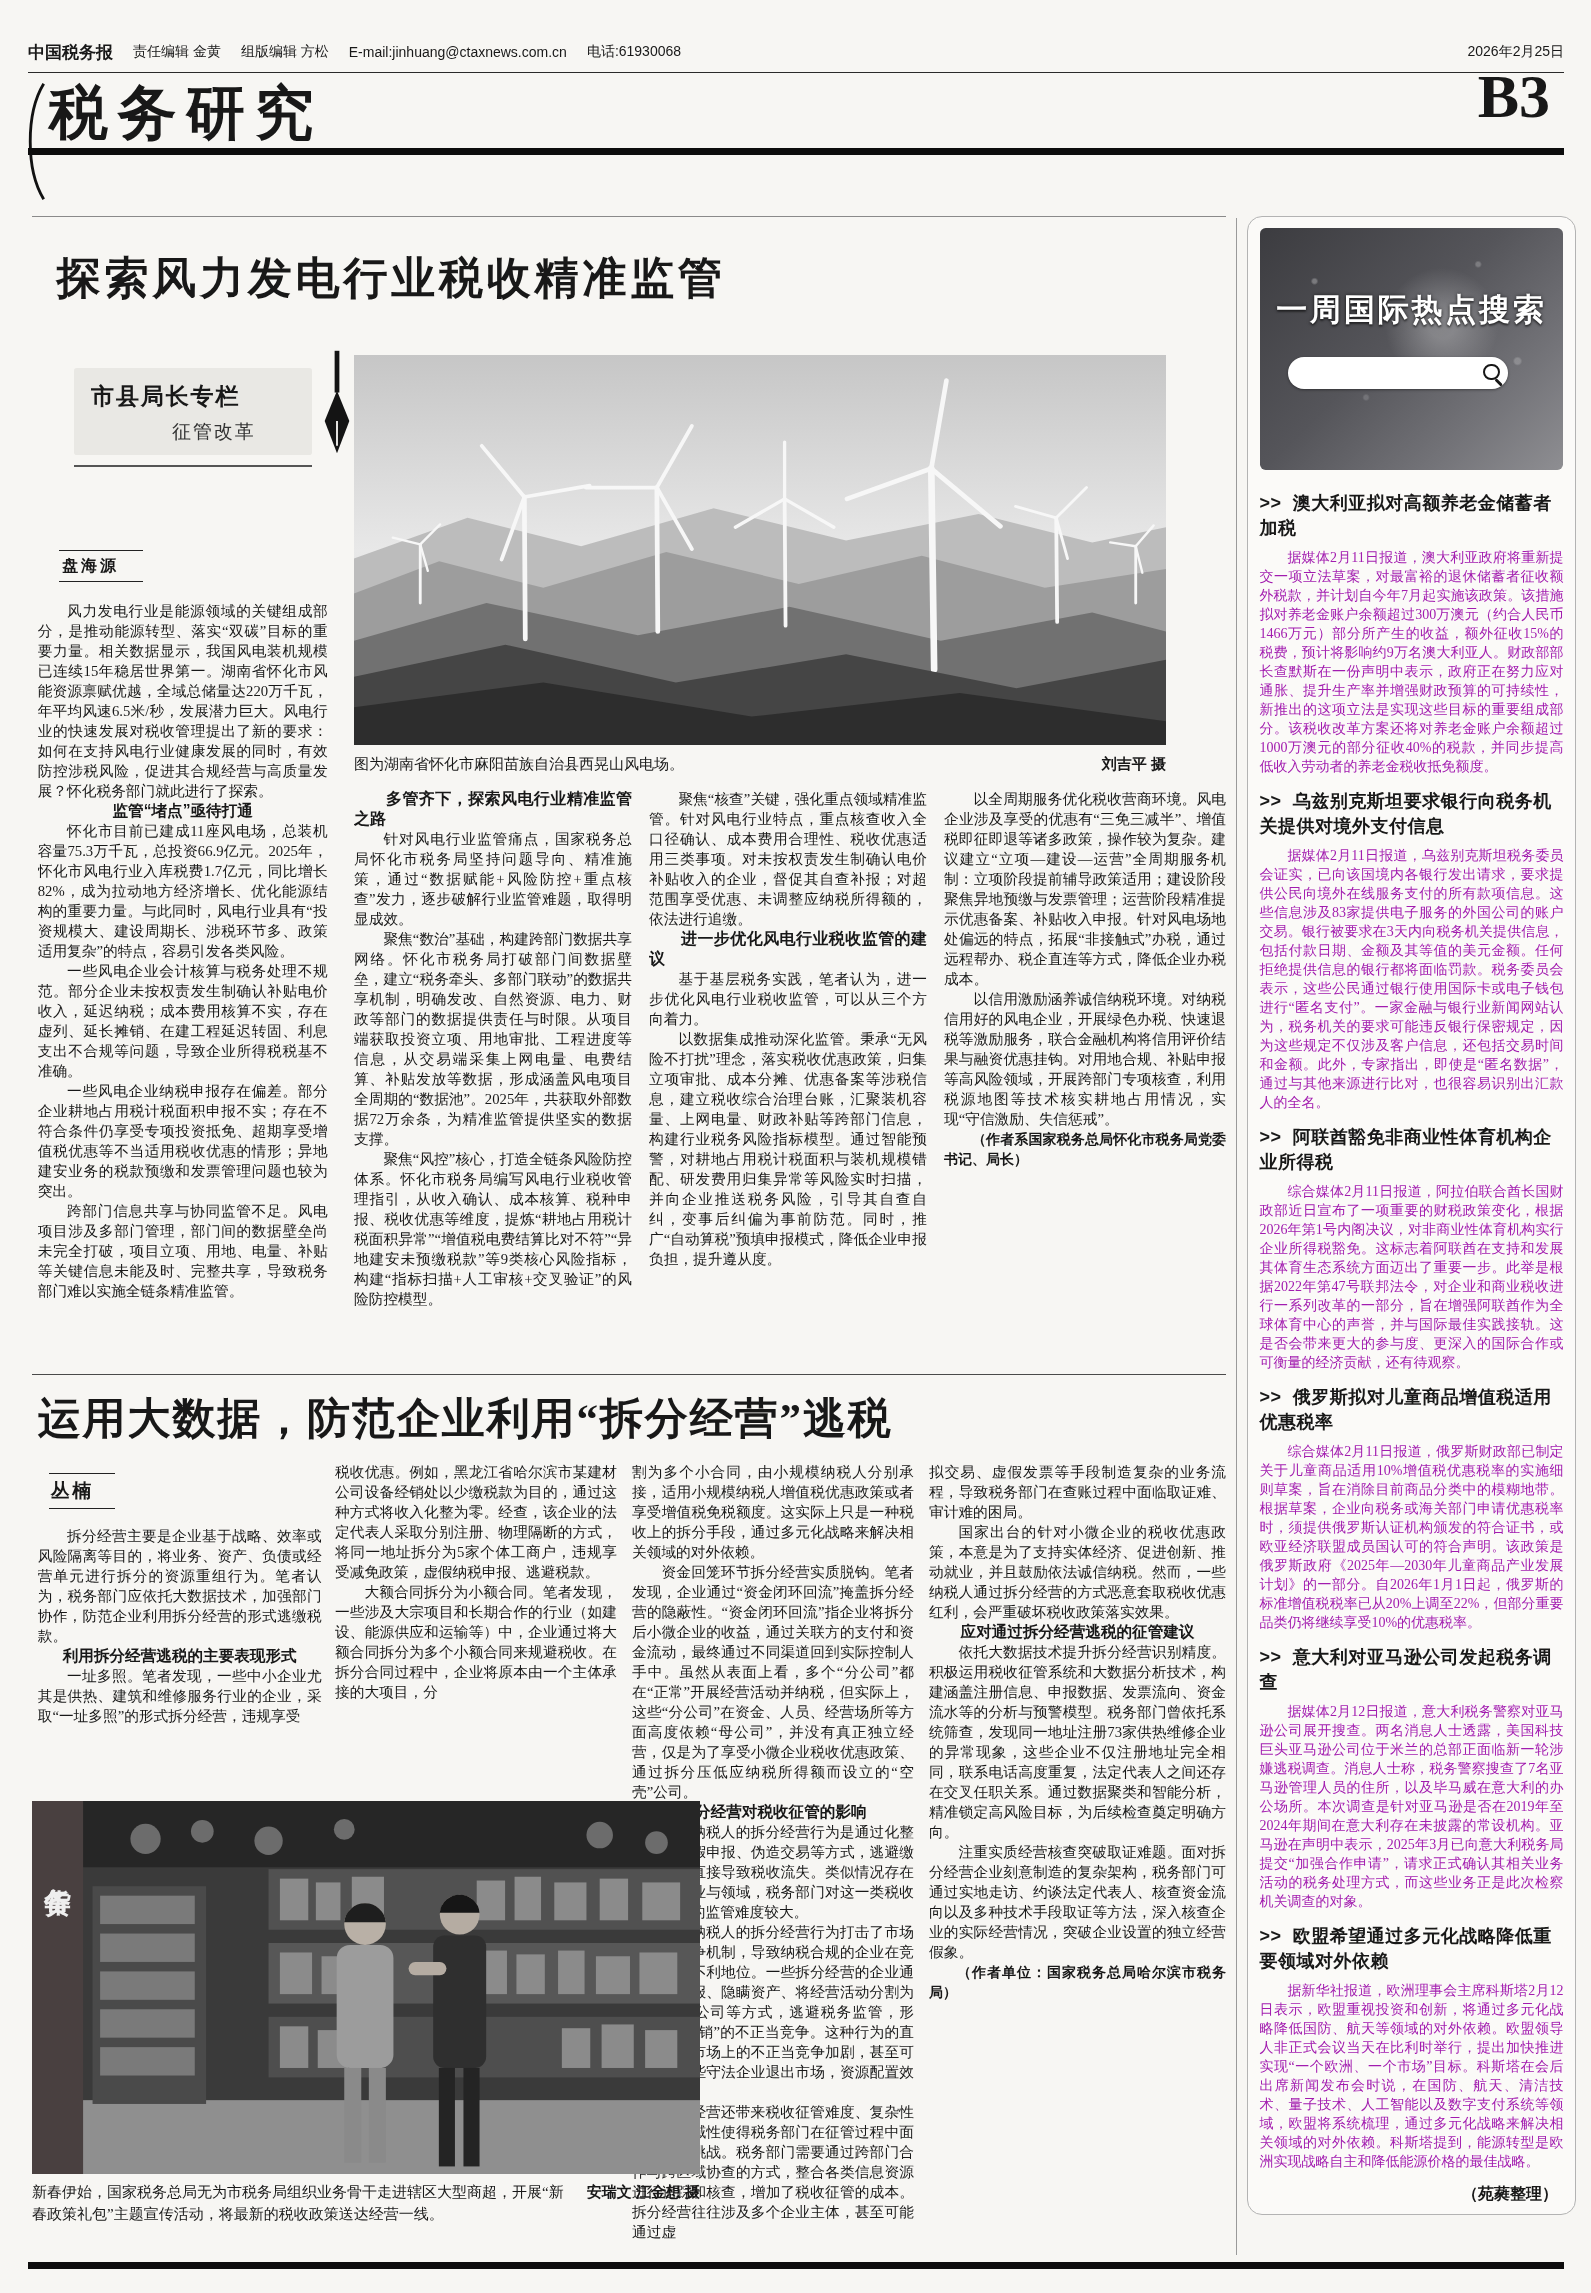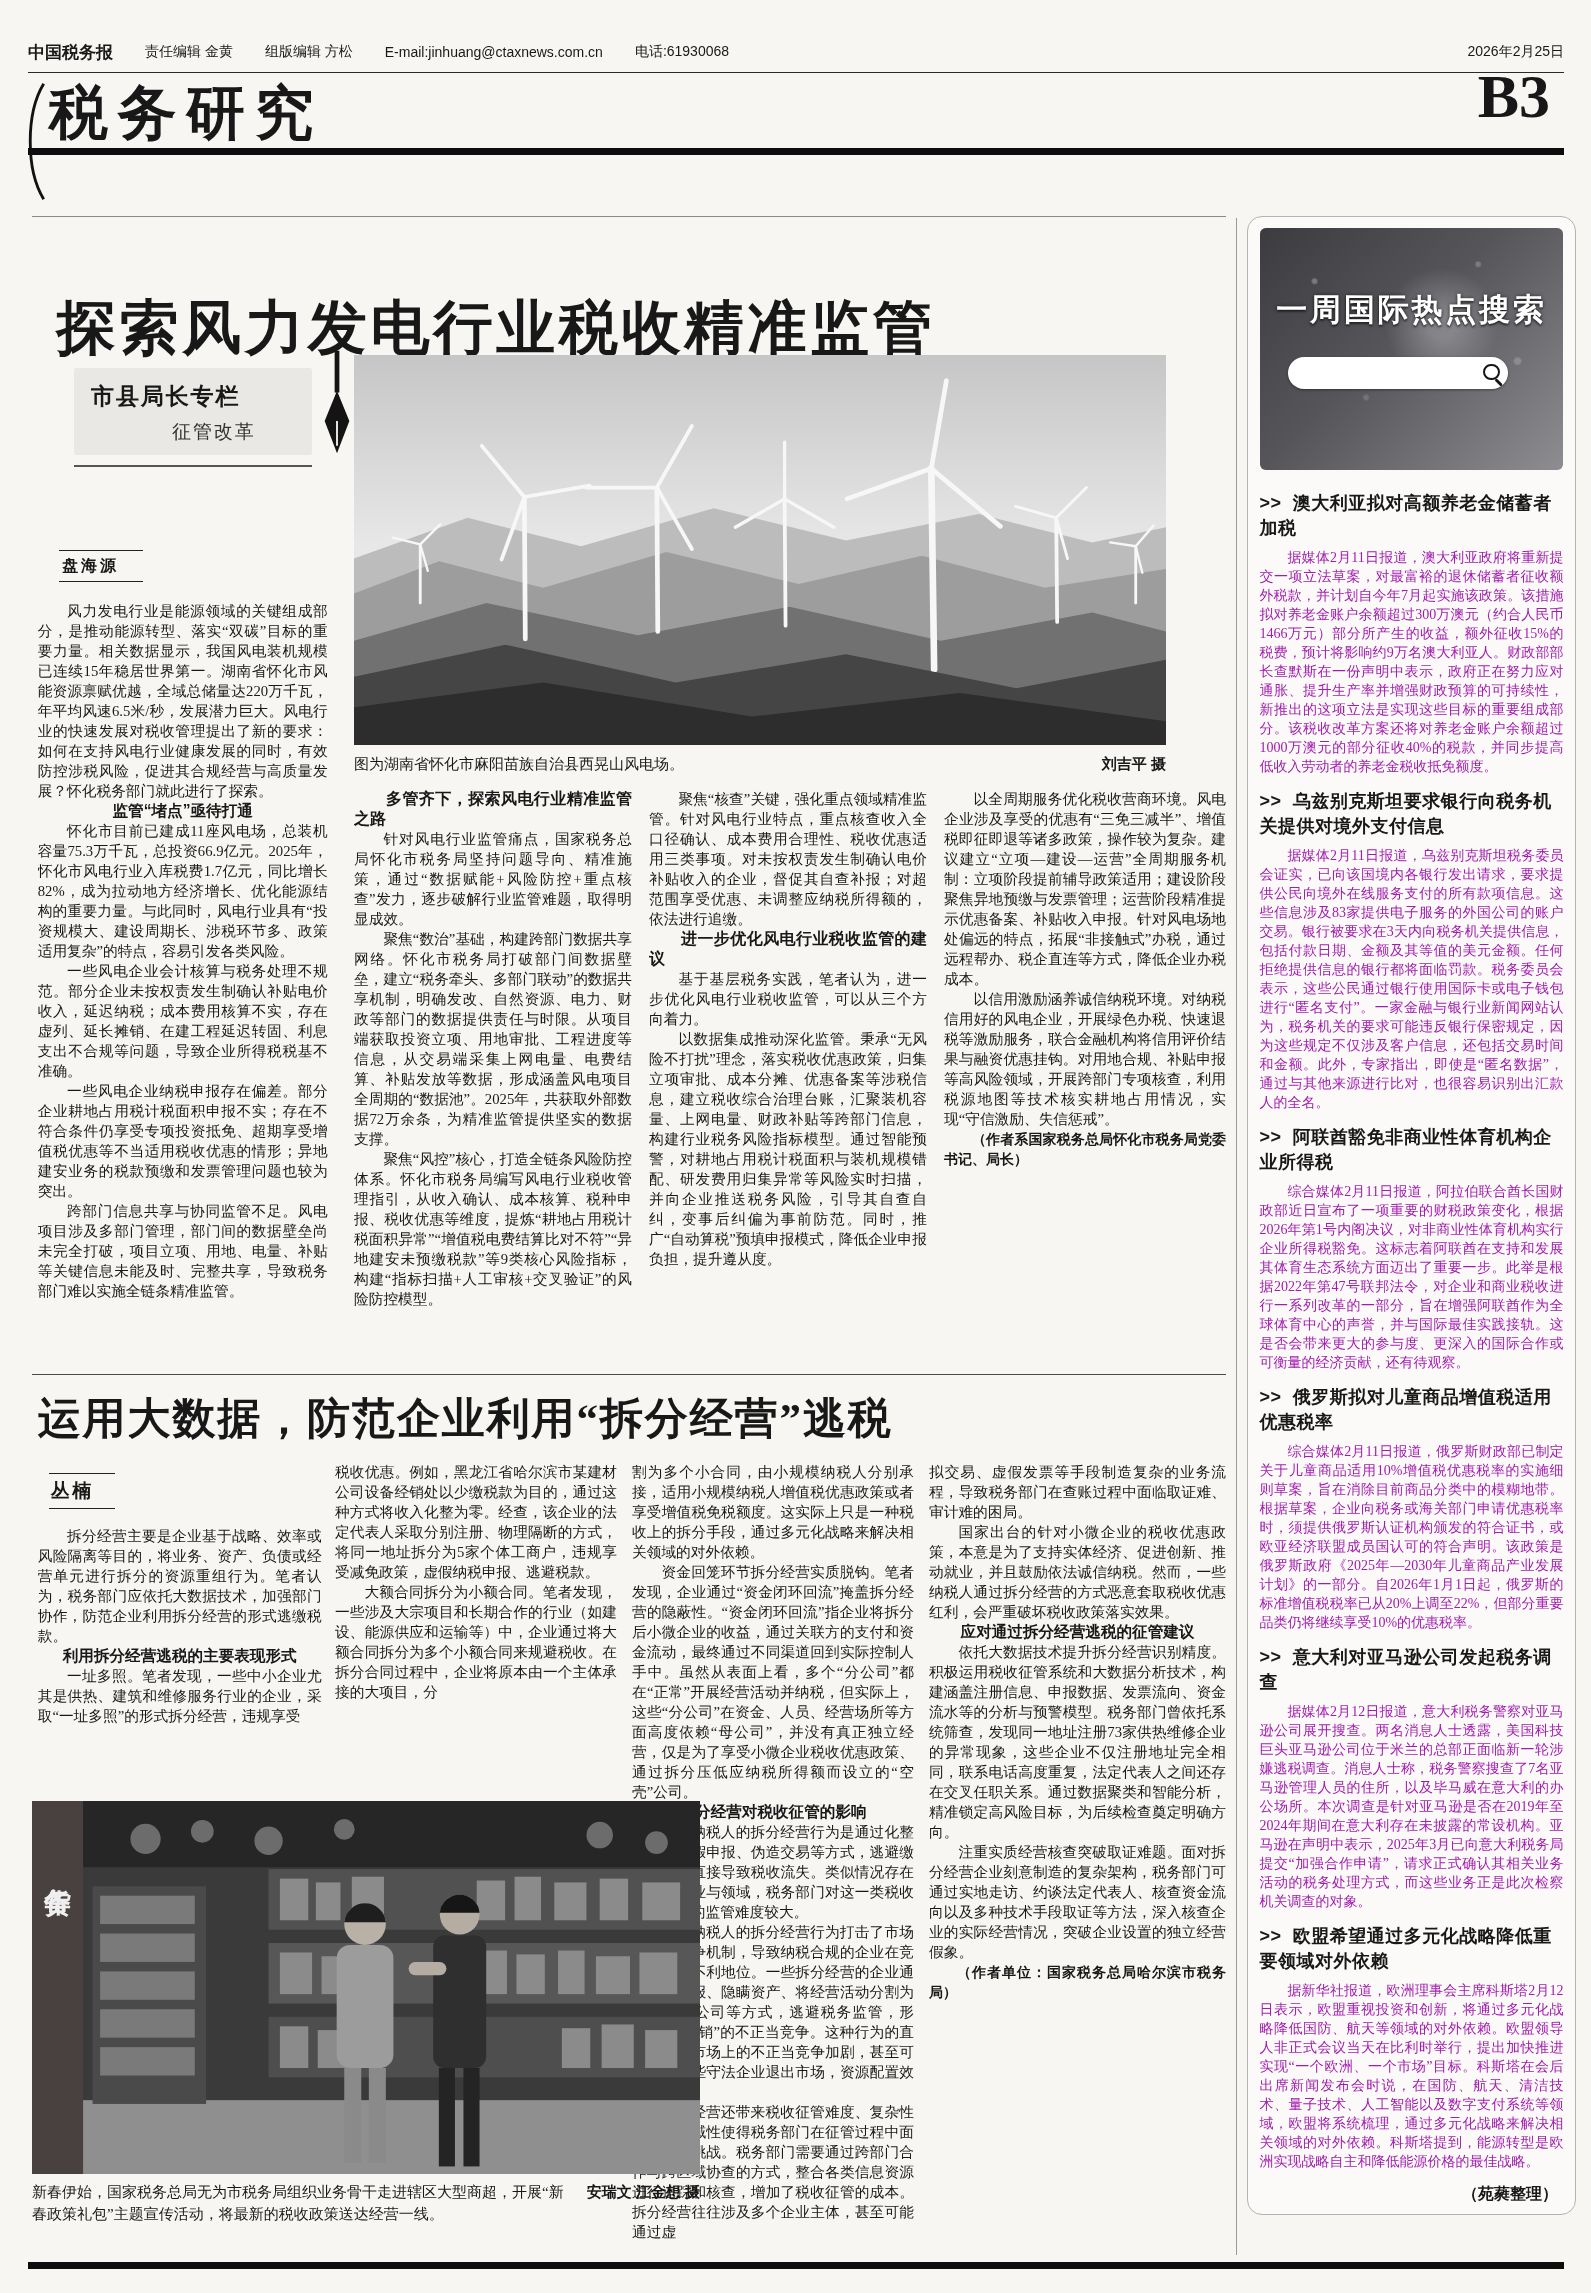--- a/index.html
+++ b/index.html
@@ -4,21 +4,21 @@
 <style>
   html,body{margin:0;padding:0;}
   body{
     width:1592px;height:2294px;position:relative;overflow:hidden;
     background:#f7f6f3;color:#181818;
     font-family:"Liberation Serif","DejaVu Serif",serif;
   }
 
   
   .top-header{position:absolute;left:28px;right:28px;top:32px;height:40px;
-    border-bottom:1.9px solid #2a2a2a;display:flex;align-items:center;gap:32px;
+    border-bottom:1.9px solid #2a2a2a;display:flex;align-items:center;gap:20px;
     font-size:14px;font-family:"Liberation Sans","DejaVu Sans",sans-serif;}
   .paper-name{font-weight:bold;font-size:17px;}
   .top-date{margin-left:auto;font-size:14px;}
 
   
   .masthead-arc{position:absolute;left:21px;top:81px;}
   .section-title{position:absolute;left:49px;top:74px;font-size:59px;font-weight:bold;
     letter-spacing:9.5px;}
   .page-no{position:absolute;right:42px;top:61px;font-size:62px;font-weight:bold;}
   .thick-rule{position:absolute;left:28px;right:28px;top:148px;height:6.6px;background:#0d0d0d;}
@@ -32,21 +32,21 @@
   .bcont{text-indent:0;}
   .bsub{font-weight:bold;text-align:center;text-indent:0;margin:8.5px 0;
     font-family:"Liberation Sans","DejaVu Sans",sans-serif;font-size:15.6px;}
   .bsub2{font-weight:bold;text-indent:2em;margin:8.5px 0;
     font-family:"Liberation Sans","DejaVu Sans",sans-serif;font-size:16px;}
   .bsig{font-weight:bold;text-indent:2em;margin-top:3.8px;
     font-family:"Liberation Sans","DejaVu Sans",sans-serif;font-size:14px;}
 
   
   .article1{left:32px;top:216px;width:1194px;height:1156px;border-top:0.9px solid #8a8a8a;}
-  .a1-headline{position:absolute;left:24.6px;top:32px;font-size:59px;font-weight:bold;letter-spacing:3.8px;margin-top:40px;}
+  .a1-headline{position:absolute;left:24.6px;top:32px;font-size:44px;font-weight:bold;letter-spacing:3.8px;}
   .badge{position:absolute;left:42px;top:151px;width:238px;height:87px;background:#e9e8e4;
     border-radius:2.8px;}
   .badge-title{position:absolute;left:17px;top:13.2px;font-weight:bold;font-size:23px;letter-spacing:1.9px;}
   .badge-sub{position:absolute;left:98px;top:51px;font-size:19px;letter-spacing:1.9px;color:#333;}
   .badge-rule{position:absolute;left:42px;top:248px;width:238px;height:1.9px;background:#555;}
   .pen-icon{position:absolute;left:244px;top:-21px;}
   .byline{position:absolute;left:26.5px;top:333px;border-top:1.9px solid #222;border-bottom:1.9px solid #222;
     padding:4.7px 24.6px 4.7px 3.8px;font-size:16px;font-weight:bold;letter-spacing:2.8px;}
   .a1-photo{position:absolute;left:322px;top:138px;width:812px;height:390px;background:#d8d8d8;}
   .a1-caption-row{position:absolute;left:322px;top:538px;width:812px;display:flex;font-size:15px;}

